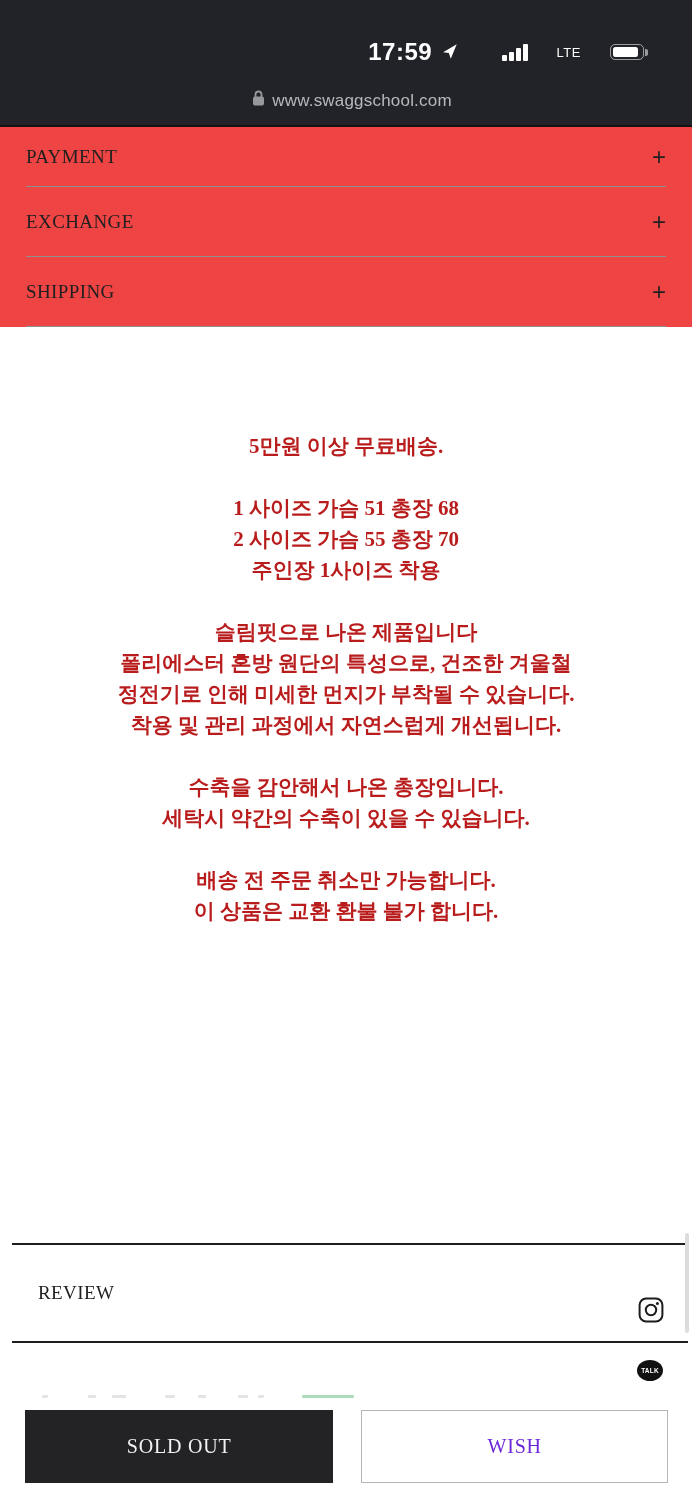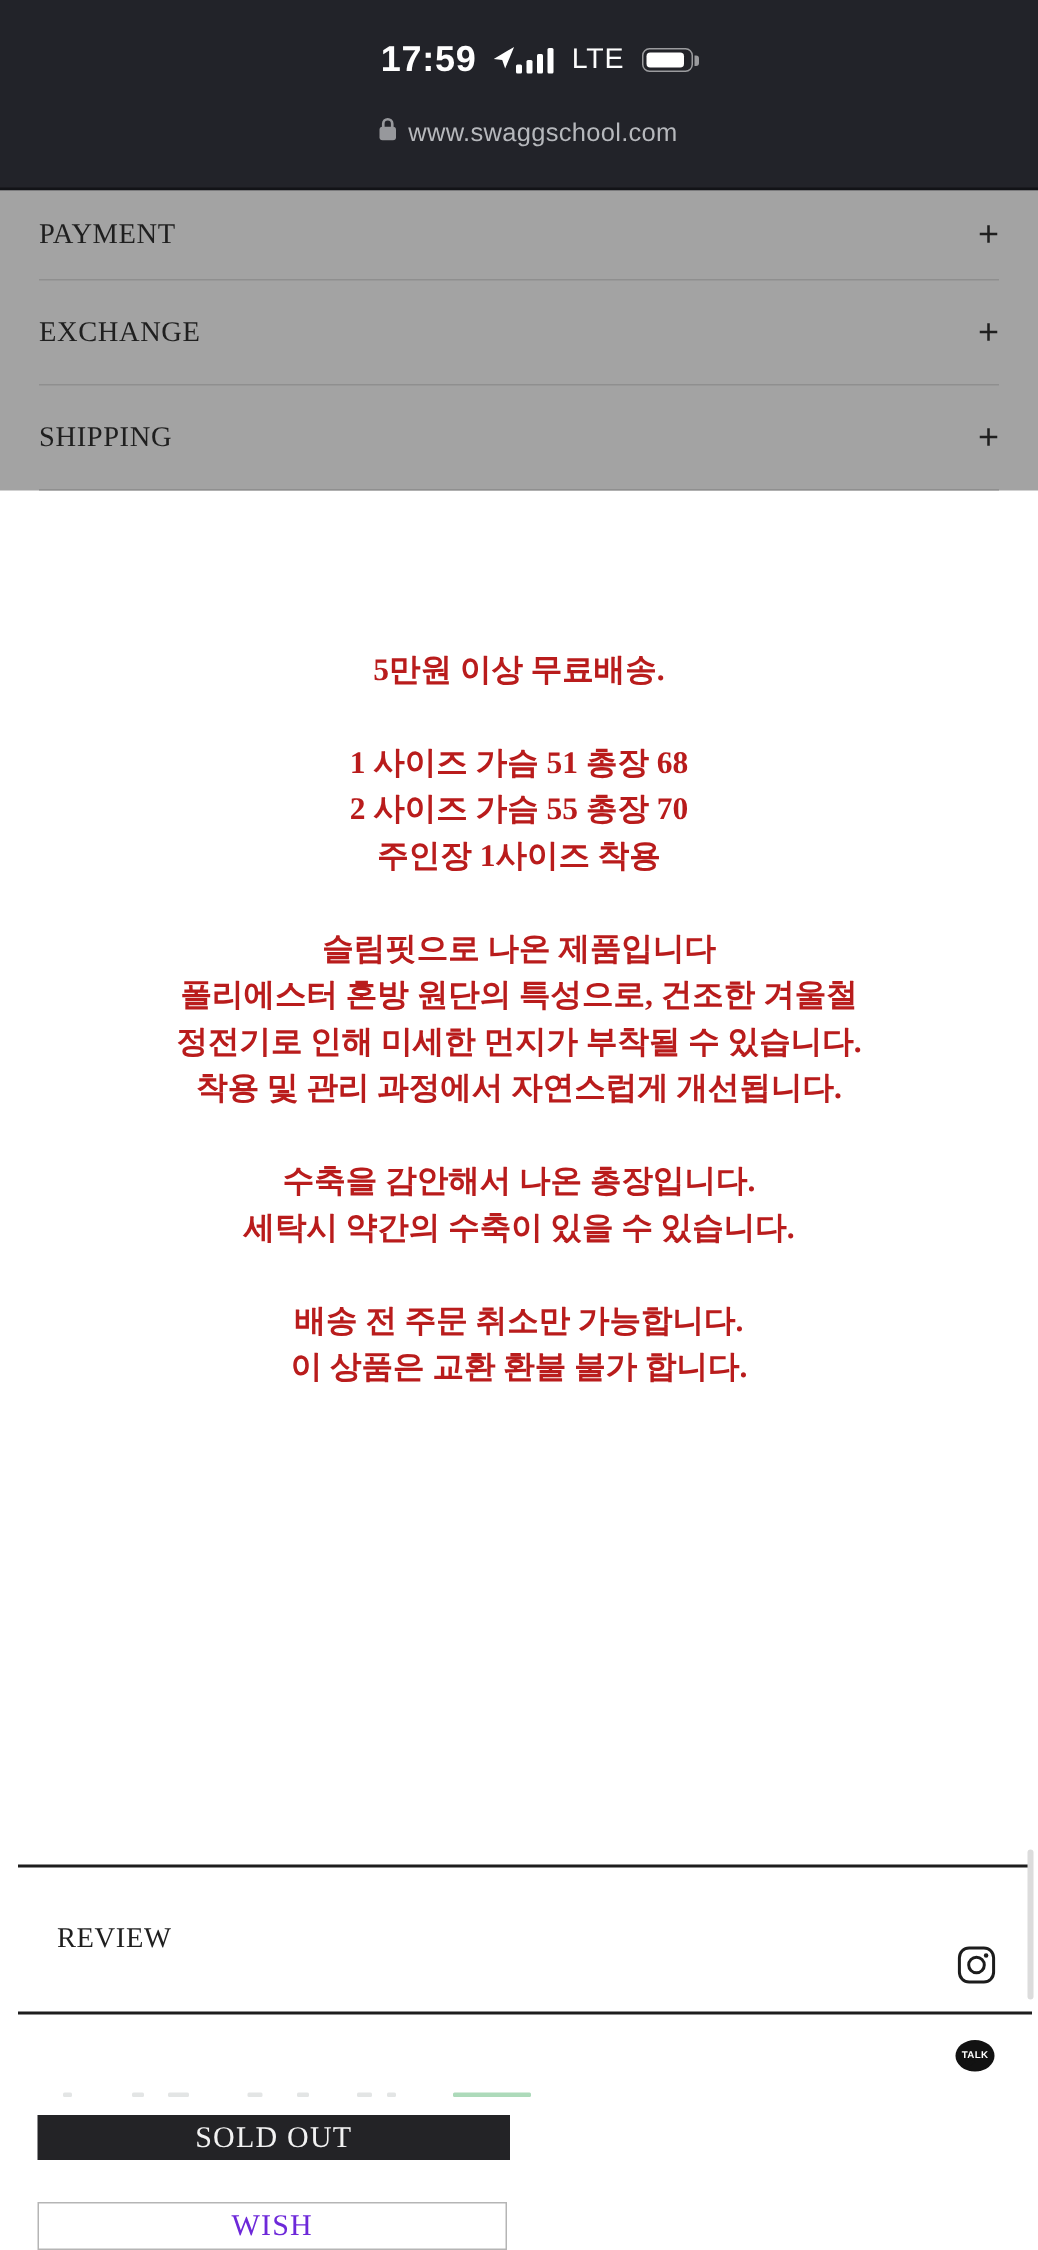--- a/index.html
+++ b/index.html
@@ -8,42 +8,42 @@
     font-family:"Liberation Sans", sans-serif;
     position:relative;overflow:hidden;
     -webkit-font-smoothing:antialiased;
   }
   
   .header{
     height:127px;background:#222329;color:#fff;
     box-sizing:border-box;border-bottom:2px solid #121317;
   }
   .status-row{
-    display:flex;justify-content:center;align-items:center;
-    padding:18px 48px 0 72px;height:44px;box-sizing:content-box;
+    display:flex;justify-content:flex-end;align-items:center;
+    padding:30px 48px 0 72px;height:44px;box-sizing:content-box;gap:44px;
   }
   .time-cluster{display:flex;align-items:center;gap:9px;}
   .time{font-size:24px;font-weight:600;letter-spacing:0.5px;color:#fefefe;}
   .loc-icon{display:inline-block;margin-top:2px;}
   .right-cluster{display:flex;align-items:center;gap:10px;}
   .signal{display:flex;align-items:flex-end;gap:2.5px;height:17px;}
   .signal .bar{width:4.5px;background:#fff;border-radius:1px;}
   .signal .b1{height:6px}.signal .b2{height:9px}.signal .b3{height:13px}.signal .b4{height:17px}
-  .lte{font-size:19px;font-weight:500;color:#fdfdfd;letter-spacing:0.5px;margin:0 2px;}
+  .lte{font-size:13px;font-weight:500;color:#fdfdfd;letter-spacing:0.5px;margin:0 19px;}
   .battery{position:relative;width:34px;height:16px;border:1.6px solid rgba(255,255,255,0.55);
     border-radius:5px;box-sizing:border-box;}
   .battery .fill{position:absolute;left:2px;top:2px;bottom:2px;width:25px;background:#fff;border-radius:2.5px;}
   .battery .nub{position:absolute;right:-4.6px;top:4px;width:2.6px;height:6.5px;
     background:rgba(255,255,255,0.55);border-radius:0 2px 2px 0;}
   .url-row{
     display:flex;justify-content:center;align-items:center;gap:7px;
     margin-top:16px;color:#b6b8bc;font-size:17px;letter-spacing:0.2px;padding-left:12px;
   }
   
-  .accordion{background:#a3a3a3;}
+  .accordion{background:#ef4444;}
   .acc-row{
     display:flex;justify-content:space-between;align-items:center;
     margin:0 26px;box-sizing:border-box;border-bottom:1px solid #8f8f8f;
     height:70px;cursor:pointer;
   }
   .acc-row.first{height:60px;}
   .acc-label{
     font-family:"Liberation Serif", serif;font-size:19px;color:#1f1f1f;letter-spacing:0.4px;
   }
   .acc-plus{font-size:24px;font-weight:300;color:#1f1f1f;line-height:1;font-family:"Liberation Sans",sans-serif;}
@@ -78,21 +78,21 @@
   .kakao-text{color:#fff;font-size:6.5px;font-weight:700;letter-spacing:0.2px;}
   
   .scrollbar{position:absolute;right:3px;top:1233px;width:4px;height:100px;background:#dcdcdc;border-radius:2px;}
   
   .peek-row{position:absolute;left:0;top:1390px;width:692px;height:14px;}
   .peek{position:absolute;top:5px;height:3px;background:#9aa0a0;opacity:0.28;border-radius:1px;}
   .peek.green{background:#9fd4ae;opacity:0.85;height:2.5px;}
   
   .bottom-bar{
     position:absolute;left:0;bottom:0;width:692px;height:98px;background:#fff;
-    display:flex;align-items:flex-start;gap:28px;padding:8px 24px 0 25px;box-sizing:border-box;flex-direction:column;
+    display:flex;align-items:flex-start;gap:28px;padding:8px 24px 0 25px;box-sizing:border-box;
   }
   .btn{
     height:73px;display:flex;align-items:center;justify-content:center;
     font-family:"Liberation Serif", serif;font-size:20px;letter-spacing:0.8px;
     box-sizing:border-box;cursor:pointer;
   }
   .btn-soldout{width:315px;background:#232326;color:#f2f2f2;}
   .btn-wish{width:313px;background:#fff;color:#6d28d9;border:1.5px solid #b5b5b5;text-align:right;}
 </style>
 </head>

